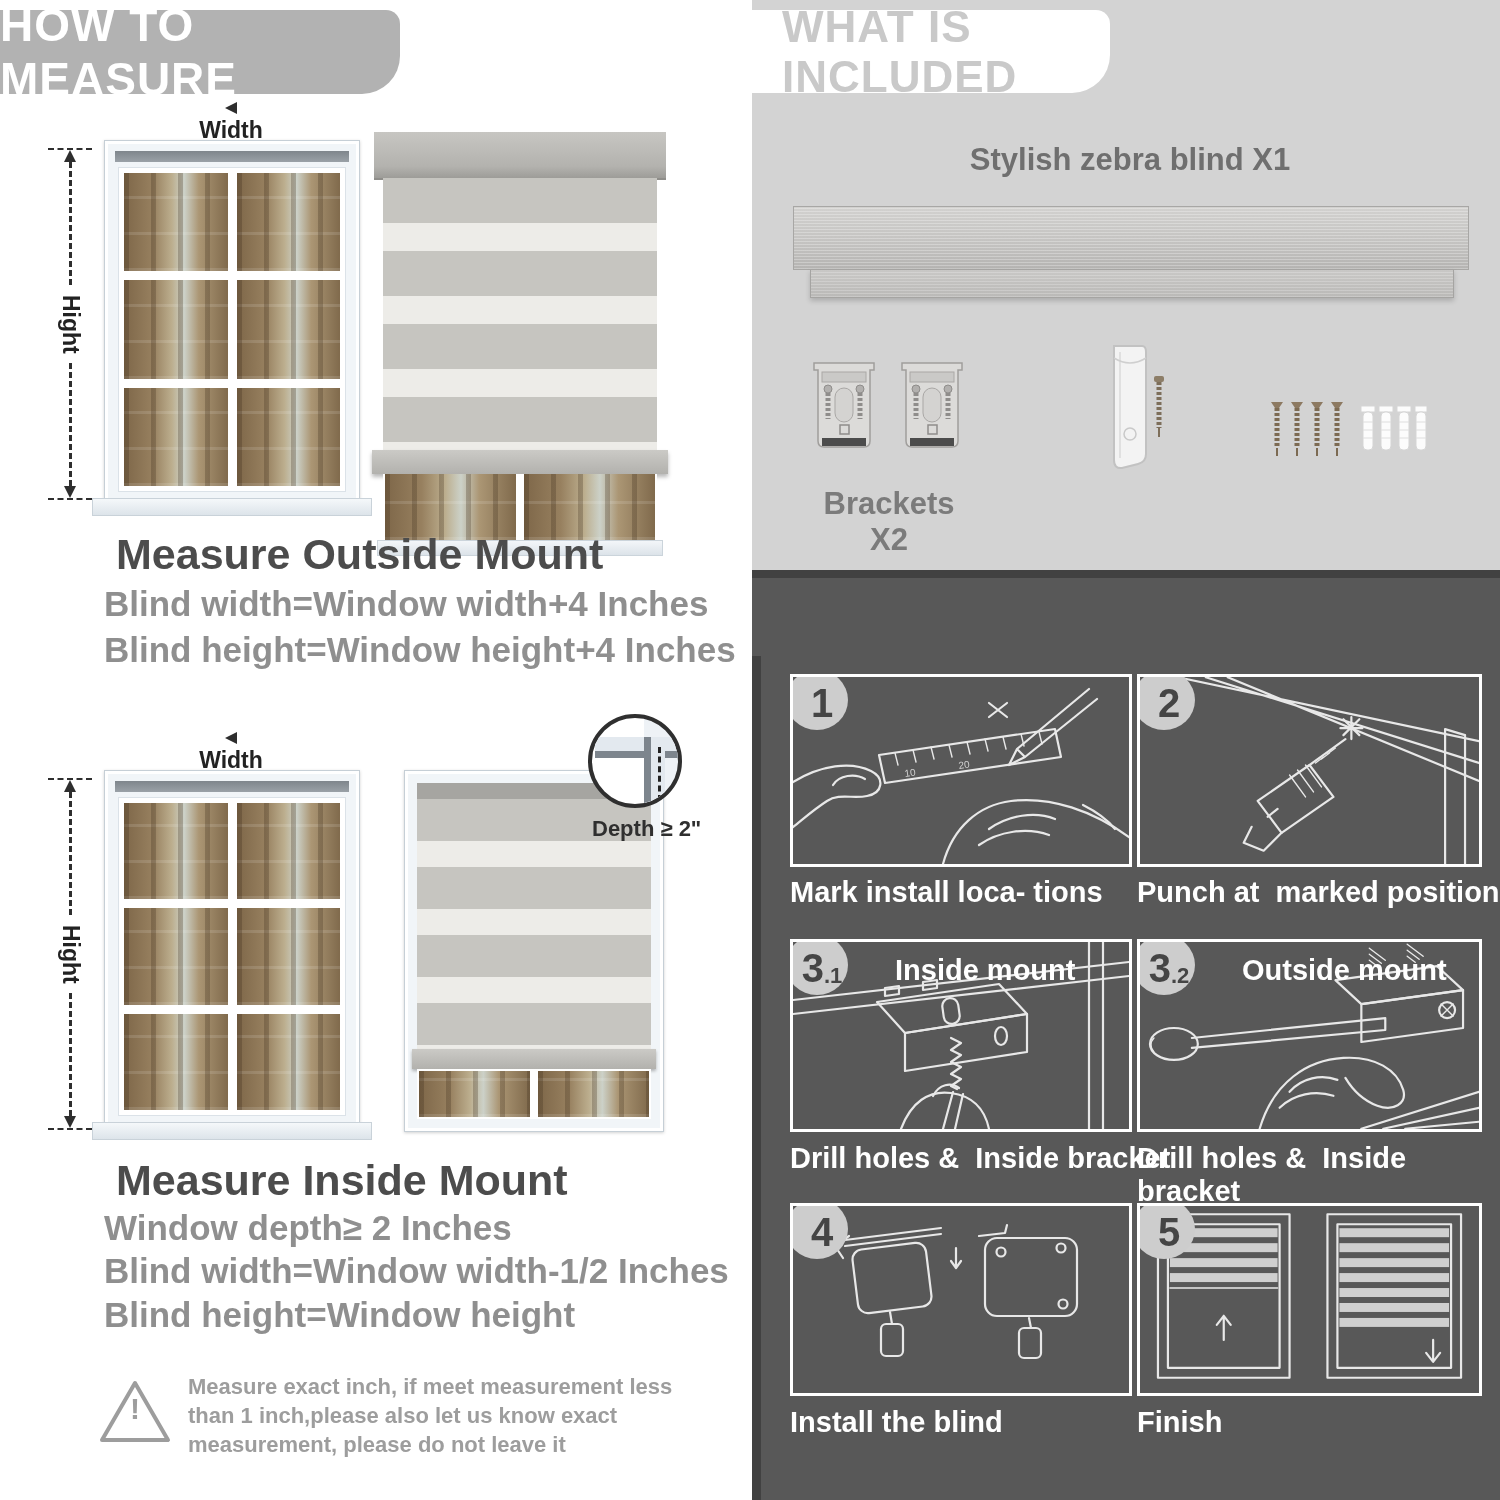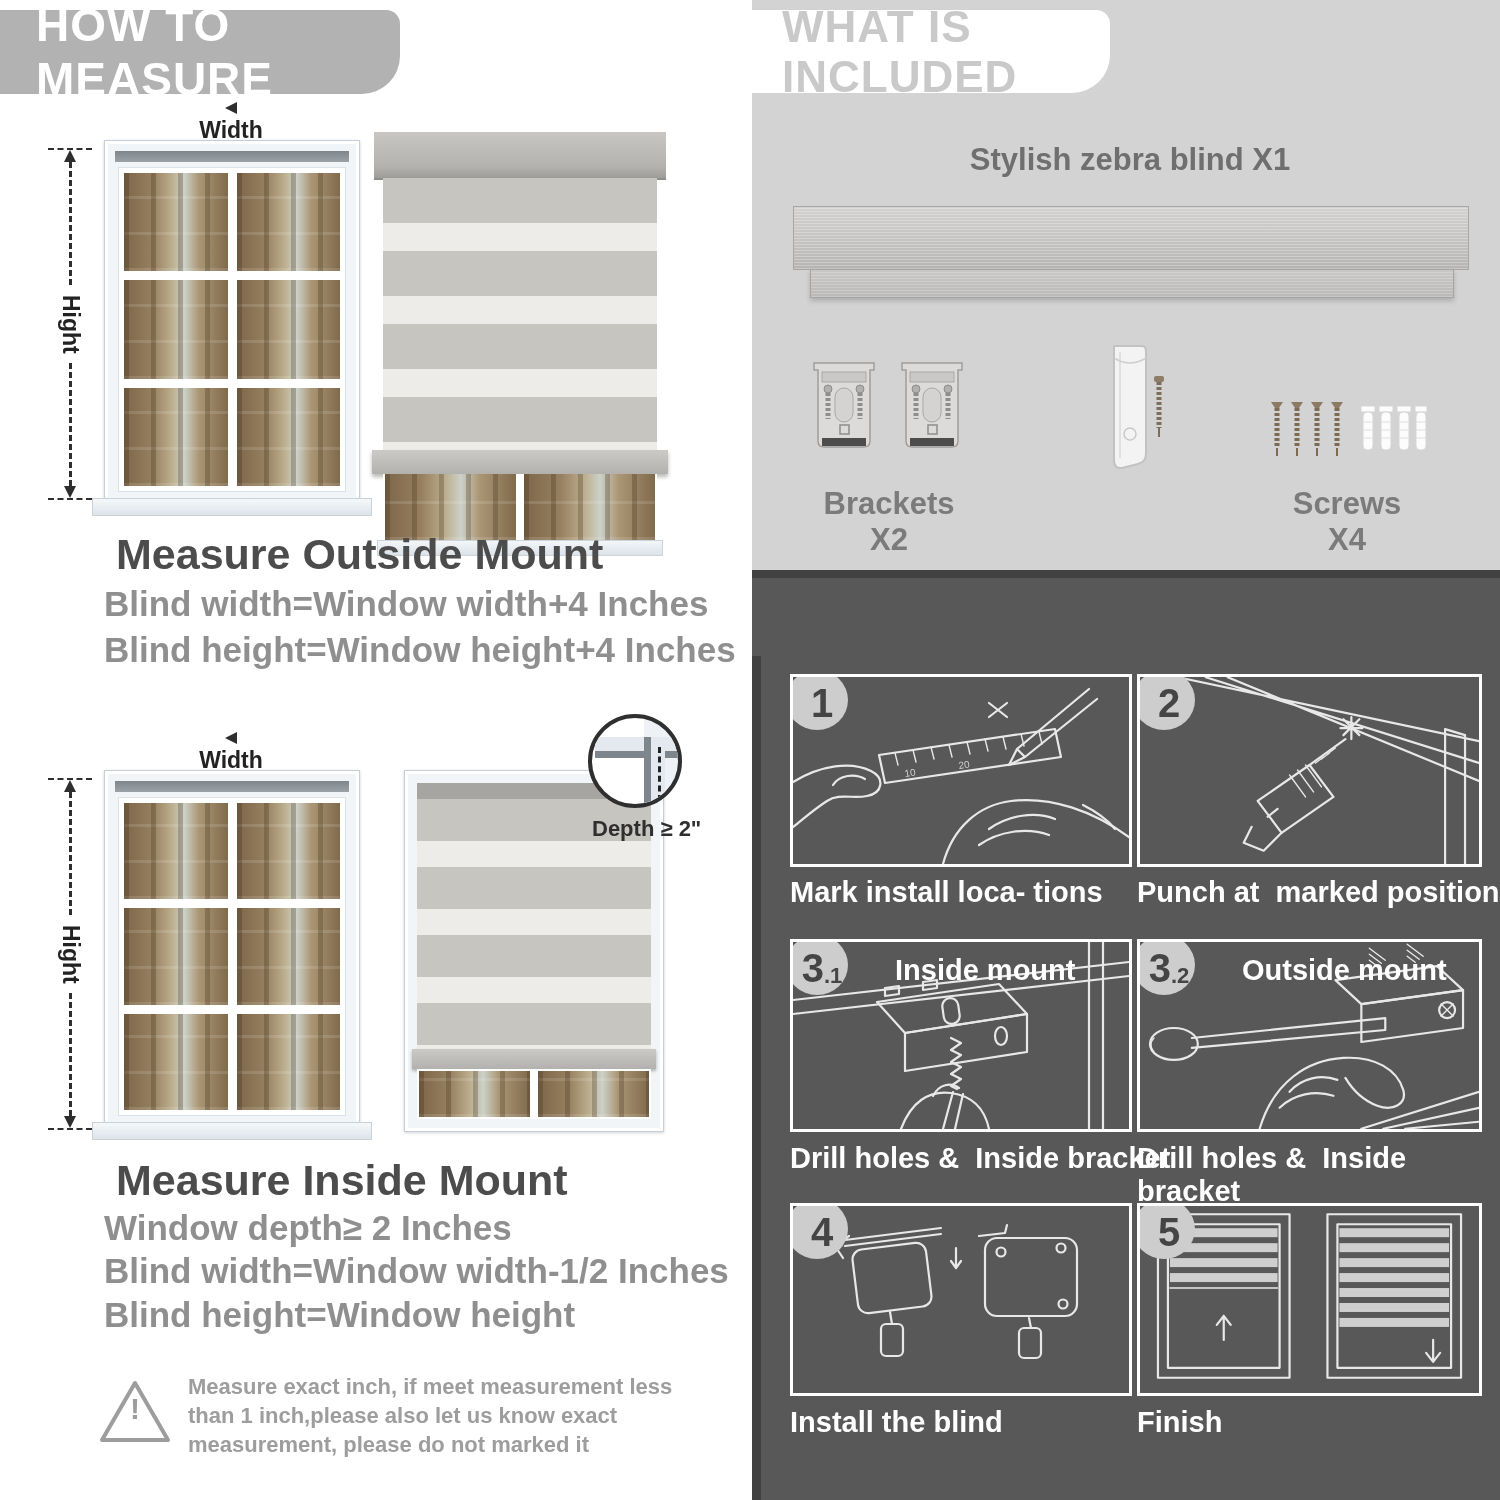--- a/index.html
+++ b/index.html
@@ -7,21 +7,21 @@
     width:1500px;height:1500px;position:relative;overflow:hidden;
     background:#ffffff;
     font-family:"Liberation Sans","DejaVu Sans",sans-serif;
   }
   .badge{box-sizing:border-box;display:flex;align-items:center;font-weight:bold;}
   
   .badge-measure{
     left:0;top:10px;width:400px;height:84px;position:absolute;
     background:var(--left-badge-bg,#b2b2b2);
     border-radius:0 14px 38px 0;
-    color:#ffffff;font-size:46px;padding-left:36px;letter-spacing:1px;
+    color:#ffffff;font-size:46px;letter-spacing:1px;
   }
   .heading{position:absolute;left:104px;color:var(--heading-dark,#4c4c4c);font-size:43px;font-weight:bold;margin-left:12px;}
   .bodyline{position:absolute;left:104px;color:var(--body-gray,#8f8f8f);font-size:35px;font-weight:bold;}
   
   .win{
     position:absolute;box-sizing:border-box;background:#f1f5f8;
     border:1px solid #c6cfd6;padding:13px;
     box-shadow:inset 0 0 0 3px #ffffff,0 1px 3px rgba(0,0,0,.18);
   }
   .recess{height:11px;background:linear-gradient(#7f868c,#9aa1a7);margin:-3px -3px 5px -3px;}
@@ -245,21 +245,21 @@
 
 <div class="warn-wrap">
   <svg width="74" height="68" viewBox="0 0 74 68">
     <path d="M37 5 L70 62 L4 62 Z" fill="none" stroke="#9d9d9d" stroke-width="4" stroke-linejoin="round"></path>
   </svg>
   <div class="warn-mark">!</div>
 </div>
 <div class="warn-text">
   <div>Measure exact inch, if meet measurement less</div>
   <div>than 1 inch,please also let us know exact</div>
-  <div>measurement, please do not marked it</div>
+  <div>measurement, please do not leave it</div>
 </div>
 
 <div class="included">
   <div class="badge badge-included">
     <span>WHAT IS INCLUDED</span>
   </div>
   <div class="product-title">Stylish zebra blind X1</div>
 
   <div class="headrail">
     <div class="hr-lip"></div>
@@ -320,21 +320,20 @@
         <rect x="114" y="14" width="10" height="38" rx="4"></rect>
         <rect x="132" y="14" width="10" height="38" rx="4"></rect>
         <rect x="149" y="14" width="10" height="38" rx="4"></rect>
     </g>
     <g stroke="#dedede" stroke-width="1" fill="none">
       <path d="M96,24 h10 M96,32 h10 M96,40 h10 M114,24 h10 M114,32 h10 M114,40 h10 M132,24 h10 M132,32 h10 M132,40 h10 M149,24 h10 M149,32 h10 M149,40 h10"></path>
     </g>
   </svg>
 
   <div class="item-label" style="left:60px;width:154px;">Brackets X2</div>
-  <div class="item-label" style="left:520px;width:150px;">Screws X4</div>
 </div>
 
 <div class="mount">
   <div class="mount-topstrip"></div>
   <div class="mount-leftstrip"></div>
 
   <div class="panel p1 r1">
     <svg class="sketch" viewBox="0 0 336 187">
       <path class="sk" d="M0,105 C28,88 58,84 78,94 C92,101 90,116 74,119 C60,122 46,116 34,124 C20,133 8,144 0,150"></path>
       <path class="sk" d="M40,108 C46,98 62,96 72,102"></path>

